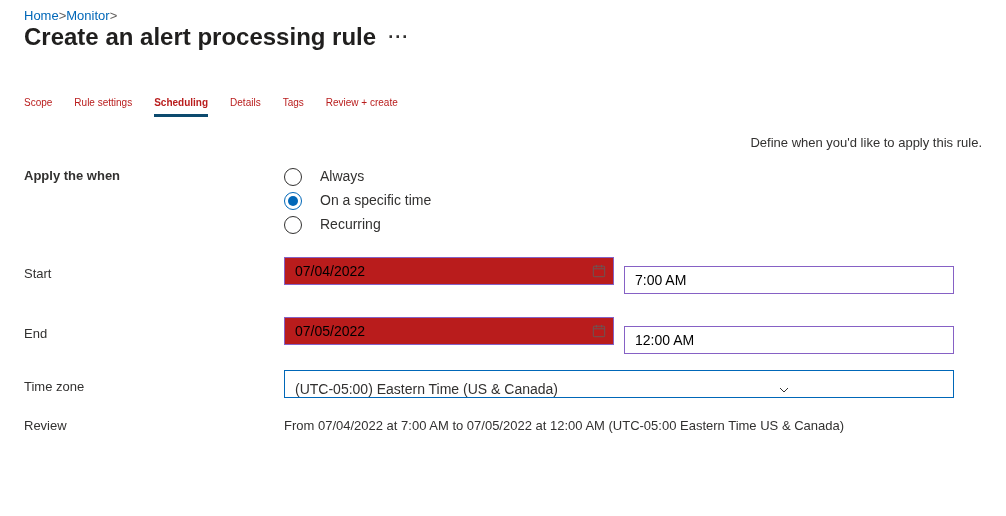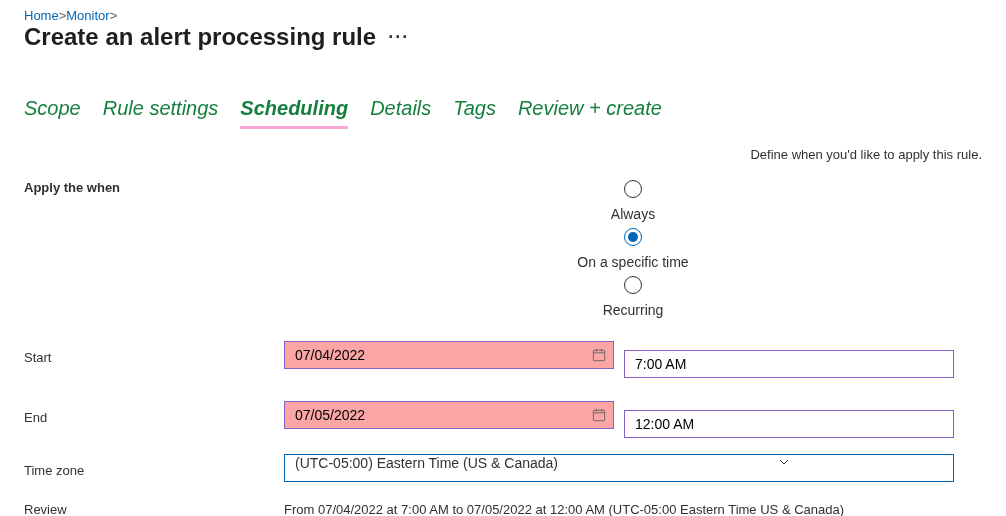--- a/index.html
+++ b/index.html
@@ -22,64 +22,63 @@
   .more-btn { font-size: 18px; color: #323130; cursor: pointer; line-height:1; letter-spacing:1px; font-weight:600;}
   .tabs {
     display: flex;
     gap: 22px;
     border-bottom: none;
     margin-bottom: 18px;
   }
   .tab {
     padding: 6px 0;
     cursor: pointer;
-    font-size: 20px;
-    color: #15803d;
+    font-size: 10px;
+    color: #b91c1c;
     border-bottom: 3px solid transparent;
-    font-style: italic;
   }
   .tab.active {
     font-weight: 600;
-    border-bottom: 3px solid #f9a8d4;
+    border-bottom: 3px solid #0c4a6e;
   }
   .intro { margin-bottom: 18px; font-size: 13px; text-align: right; }
   .form-area { max-width: 960px; }
   .row {
     display: flex;
     align-items: flex-start;
     margin-bottom: 14px;
   }
   .row.labelrow { align-items: center; min-height: 32px;}
   .label-col {
     width: 260px;
     flex: 0 0 260px;
     font-size: 13px;
     padding-top: 4px;
   }
   .label-col.strong { font-weight: 600; padding-top: 0; }
   .field-col { flex: 1; }
   .radio-group { display: flex; flex-direction: column; gap: 6px; }
-  .radio-item { display: flex; align-items: center; gap: 8px; cursor: pointer; flex-direction: column; }
+  .radio-item { display: flex; align-items: flex-start; gap: 18px; cursor: pointer; }
   .radio-circle {
     width: 18px; height: 18px; border: 1px solid #323130; border-radius: 50%;
     display: inline-flex; align-items: center; justify-content: center;
     flex-shrink: 0;
   }
   .radio-item.selected .radio-circle { border-color: #0067b8; }
   .radio-dot { width: 10px; height: 10px; border-radius: 50%; background: #0067b8; display:none; }
   .radio-item.selected .radio-dot { display:block; }
   .radio-label { font-size: 14px; }
   .datetime-row { display: flex; gap: 10px; align-items:center; }
   .date-input {
     display: flex; align-items: center;
     border: 1px solid #8661c5;
     height: 28px;
     width: 330px;
     padding: 0 6px 0 10px;
-    background: #fca5a5;
+    background: #b91c1c;
   }
   .date-input input {
     flex: 1; border: none; outline: none; font-size: 14px; font-family: inherit;
     background: transparent;
   }
   .date-icon {
     width: 16px; height: 16px; flex-shrink:0;
     display: inline-flex; align-items:center; justify-content:center;
   }
   .time-input {
@@ -87,21 +86,21 @@
     height: 28px;
     width: 330px;
     padding: 0 10px;
     background: #fff;
     display:flex; align-items:center;margin-top:18px;
   }
   .time-input input {
     flex:1; border:none; outline:none; font-size:14px; font-family:inherit; background:transparent;
   }
   .tz-select {
-    display: flex; align-items: flex-start;
+    display: flex; align-items: flex-end;
     border: 1px solid #0067b8;
     height: 28px;
     width: 670px;
     padding: 0 6px 0 10px;
     background: #fff;
     cursor: pointer;
   }
   .tz-select span { flex: 1; font-size: 14px; }
   .chevron {
     width: 14px; height: 14px; display:inline-flex; align-items:center; justify-content:center;

